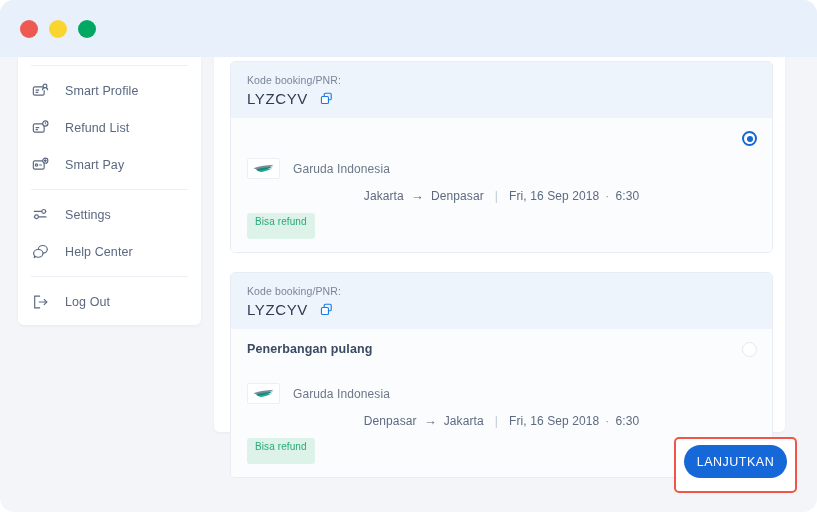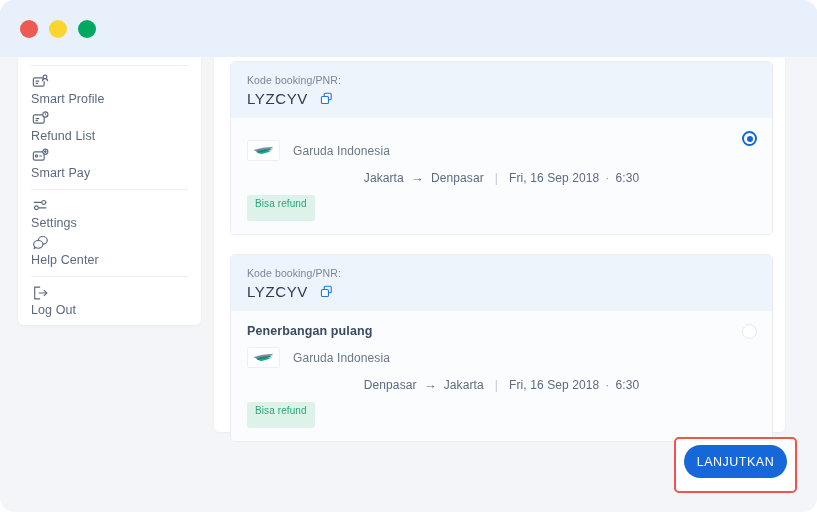--- a/index.html
+++ b/index.html
@@ -59,24 +59,24 @@
     padding-top: 8px;
   }
   .side-sep {
     height: 1px;
     background: #eceef3;
     margin: 0 13px;
   }
   .side-group { padding: 6px 0; }
   .side-item {
     display: flex;
+    align-items: center;
     height: 37px;
     padding-left: 13px;
     cursor: pointer;
-    flex-direction: column;
   }
   .side-icon {
     width: 20px; height: 20px;
     margin-right: 14px;
     display: flex;
     align-items: center;
     justify-content: center;
     flex: none;
   }
   .side-label {
@@ -142,21 +142,21 @@
   }
   .flight-title {
     font-size: 12.5px;
     color: #3b4a63;
     font-weight: bold;
     letter-spacing: 0.1px;
   }
   .airline-row {
     display: flex;
     align-items: center;
-    margin-top: 9px;
+    margin-top: 27px;
   }
   .airline-logo {
     width: 31px; height: 19px;
     background: #ffffff;
     border: 1px solid #edeff4;
     border-radius: 2px;
     display: flex;
     align-items: center;
     justify-content: center;
     flex: none;

